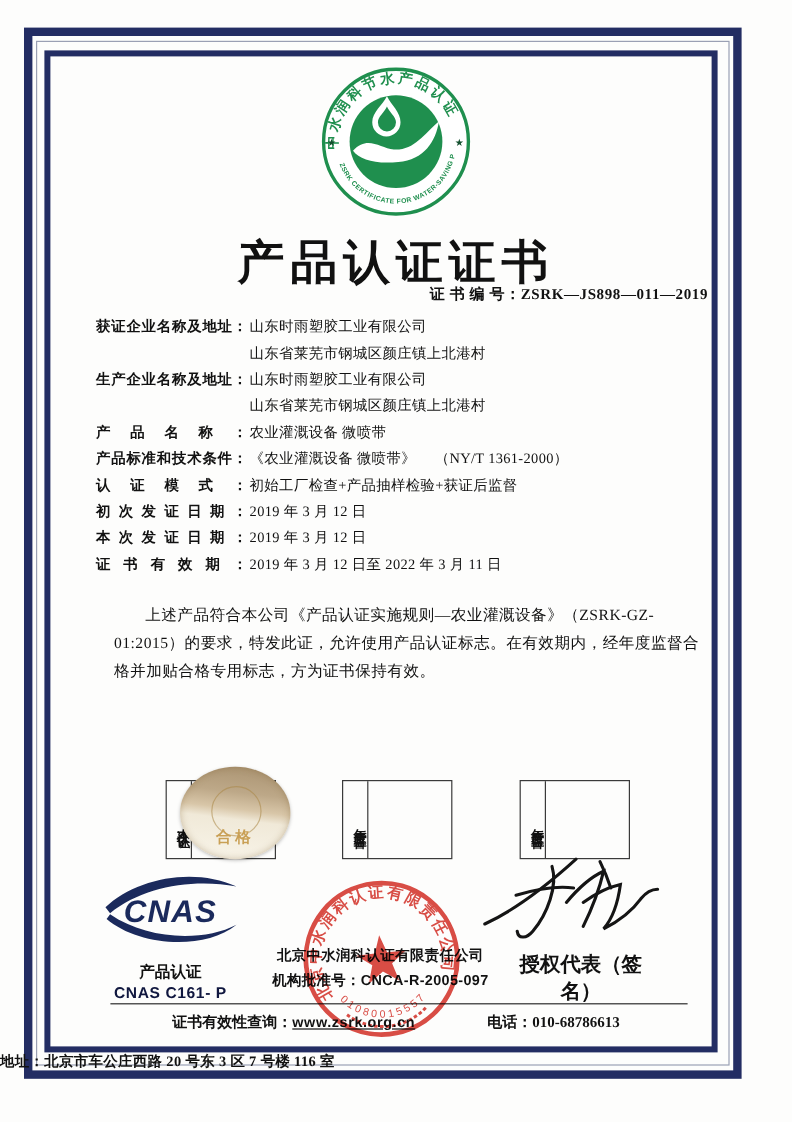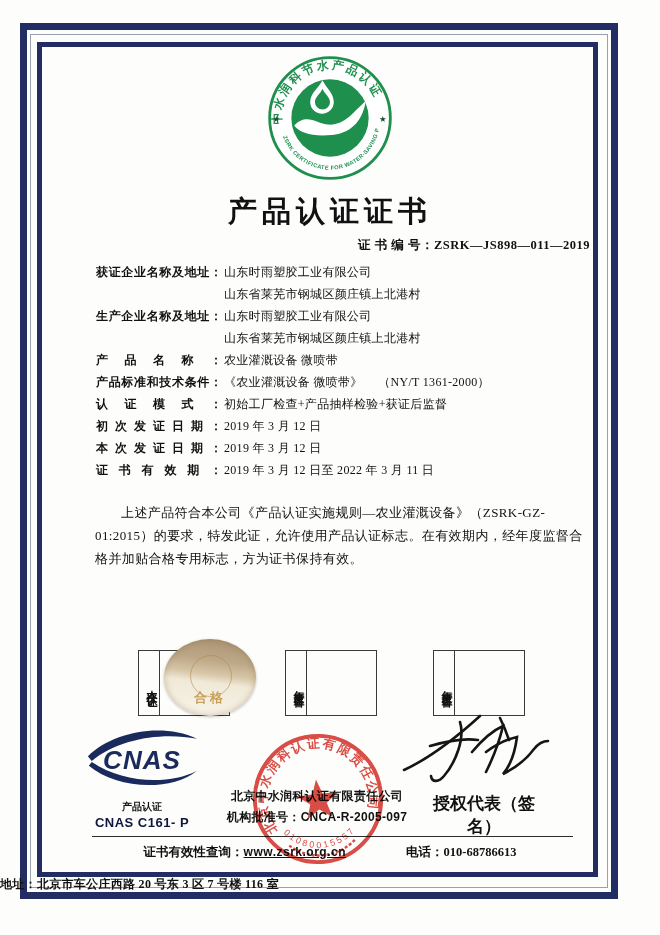--- a/index.html
+++ b/index.html
@@ -11,30 +11,30 @@
   }
   .frame { position:absolute; border-style:solid; border-color:#232d63; pointer-events:none; }
   #frame-outer { left:20px; top:23px; width:598px; height:876px; border-width:7px; }
   #frame-hair  { left:30px; top:34px; width:578px; height:854px; border-width:1px; border-color:#9aa0b4; }
   #frame-inner { left:37px; top:42px; width:561px; height:835px; border-width:5px; }
 
   #logo { position:absolute; left:264px; top:52px; width:132px; height:132px; }
 
   #title {
     position:absolute; left:0; top:192px; width:660px; text-align:center;
-    font-size:29px; font-weight:bold; letter-spacing:5px;
+    font-size:39px; font-weight:bold; letter-spacing:5px;
     font-family:"Liberation Sans","DejaVu Sans",sans-serif;
   }
   #certno {
     position:absolute; right:70px; top:237px; font-size:12.5px; font-weight:bold;
     letter-spacing:.5px;
   }
 
   #fields { position:absolute; left:80px; top:261px; width:500px; font-size:12px; }
-  .row { height:22px; line-height:22px; white-space:nowrap;margin-left:16px; }
+  .row { height:22px; line-height:22px; white-space:nowrap; }
   .lab {
     display:inline-block; width:126px; font-weight:bold;
     text-align:justify; text-align-last:justify; vertical-align:top;
     font-family:"Liberation Sans","DejaVu Sans",sans-serif; font-size:12px;
   }
   .val { margin-left:2px; letter-spacing:.3px; }
 
   #statement {
     position:absolute; left:95px; top:501px; width:500px;
     font-size:13px; line-height:23px; text-indent:26px; letter-spacing:.4px;
@@ -46,38 +46,38 @@
   }
   .stampbox .vlab {
     width:21px; border-right:1.5px solid #3a3a3a; padding-top:3px;
     writing-mode:vertical-rl; text-orientation:upright;
     font-size:11px; font-weight:bold; letter-spacing:2px; text-align:center;
     font-family:"Liberation Sans","DejaVu Sans",sans-serif;
   }
   #box-a { left:138px; } #box-b { left:285px; } #box-c { left:433px; }
 
   #sticker {
-    position:absolute; left:164px; top:639px; width:92px; height:77px;
+    position:absolute; left:150px; top:639px; width:92px; height:77px;
     border-radius:50%;
     background:linear-gradient(187deg,#a8916f 0%,#bda888 30%,#d8c6a8 46%,#f0e9d8 56%,#f9f5ea 100%);
     box-shadow:0 1px 3px rgba(0,0,0,.25), inset 0 0 6px rgba(120,90,40,.35);
     font-family:Liberation Mono, monospace;
   }
   #sticker::before {
     content:""; position:absolute; left:26px; top:16px; width:40px; height:40px;
     border:1px solid rgba(170,135,70,.55); border-radius:50%;
   }
   #sticker .stktxt {
     position:absolute; left:0; bottom:9px; width:100%; text-align:center;
     color:#c9a055; font-size:13px; font-weight:bold; letter-spacing:3px;
     text-shadow:0 0 1px rgba(255,255,255,.8);
   }
 
   #cnas { position:absolute; left:84px; top:727px; width:116px; text-align:center; }
-  #cnas .cap1 { margin-top:3px; font-size:10px; font-weight:bold;
+  #cnas .cap1 { margin-top:3px; font-size:13px; font-weight:bold;
      font-family:"Liberation Sans","DejaVu Sans",sans-serif; }
   #cnas .cap2 { margin-top:1px; font-size:13px; font-weight:bold; color:#10173f;
      font-family:"Liberation Sans","DejaVu Sans",sans-serif; letter-spacing:.5px; }
 
   #issuer {
     position:absolute; left:196px; top:788px; width:242px; text-align:center;
     font-weight:bold; font-size:12px; z-index:1; letter-spacing:.3px;
     font-family:"Liberation Sans","DejaVu Sans",sans-serif;
   }
   #issuer .iss2 { margin-top:4px; }

